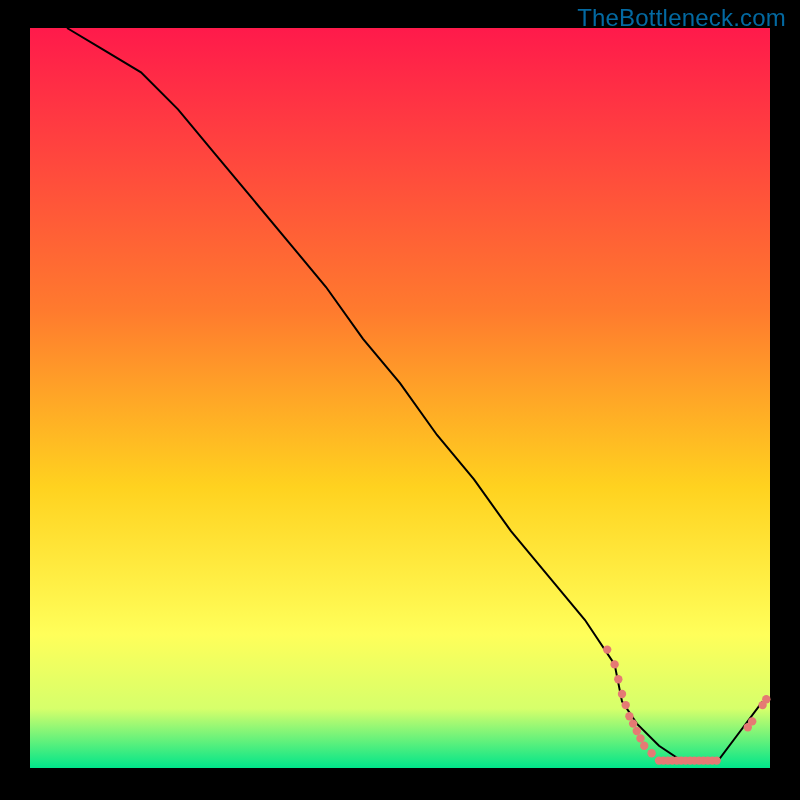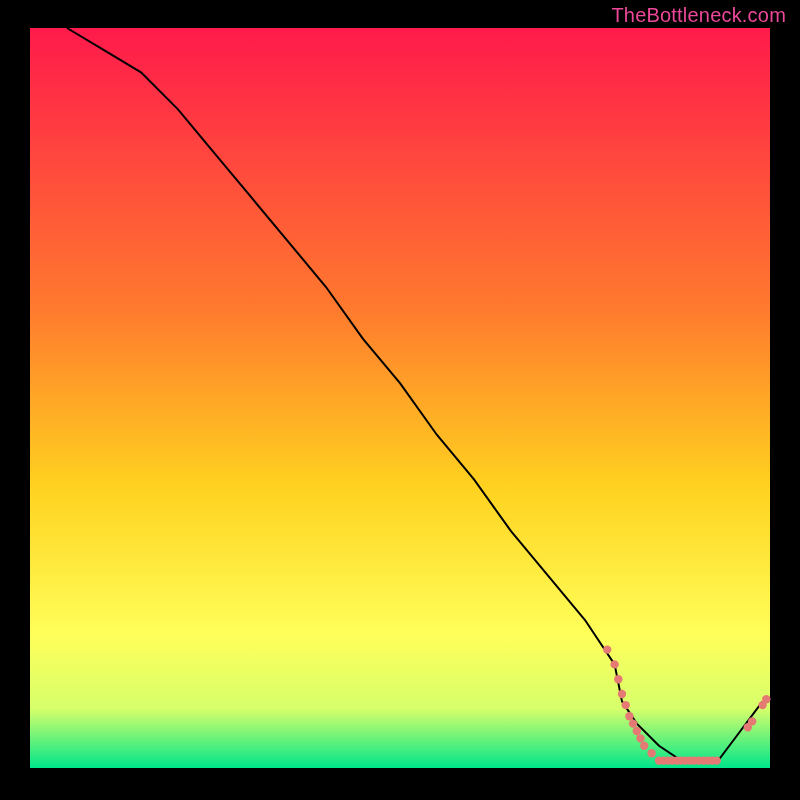--- a/index.html
+++ b/index.html
@@ -12,22 +12,22 @@
   }
   .stage {
     position: relative;
     width: 800px;
     height: 800px;
   }
   .watermark {
     position: absolute;
     top: 4px;
     right: 14px;
-    color: #ec4899;
-    font-size: 20px;
+    color: #0369a1;
+    font-size: 24px;
     font-weight: 400;
     letter-spacing: 0.2px;
     user-select: none;
   }
   svg.plot {
     position: absolute;
     left: 0;
     top: 0;
   }
 </style>

